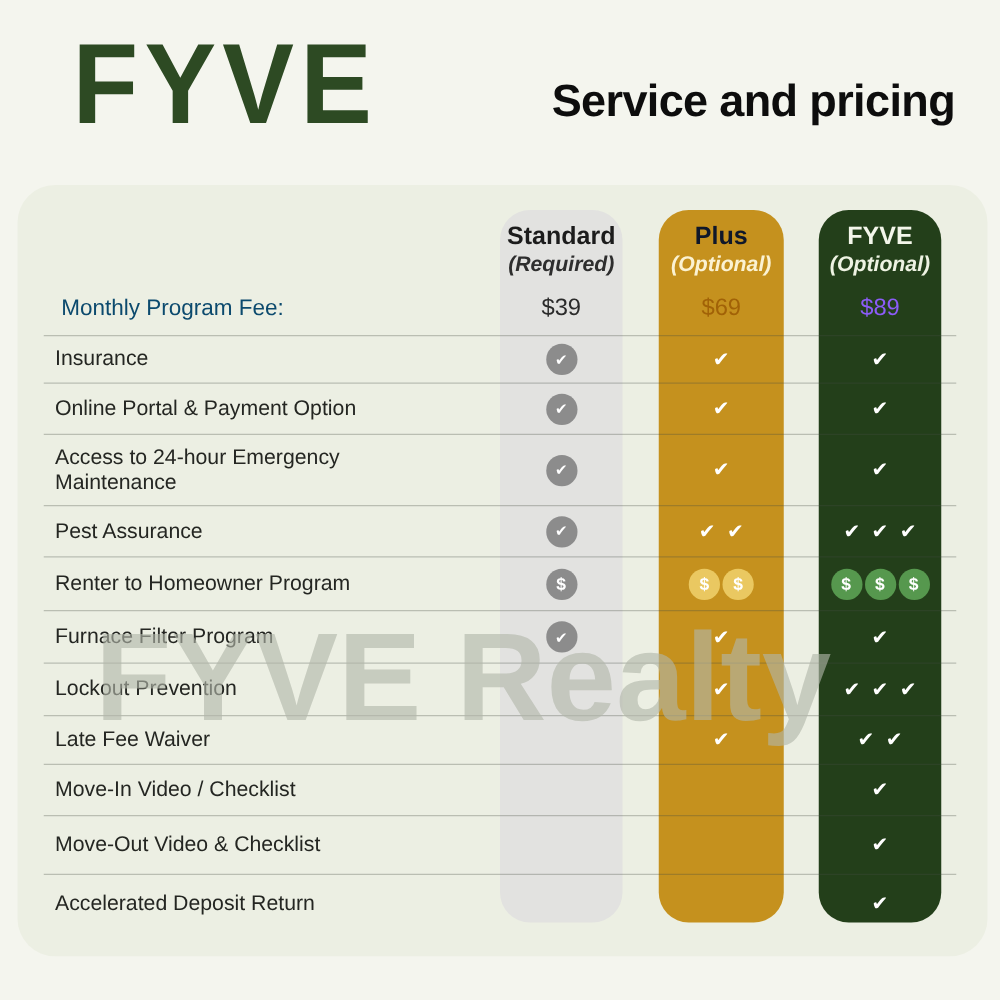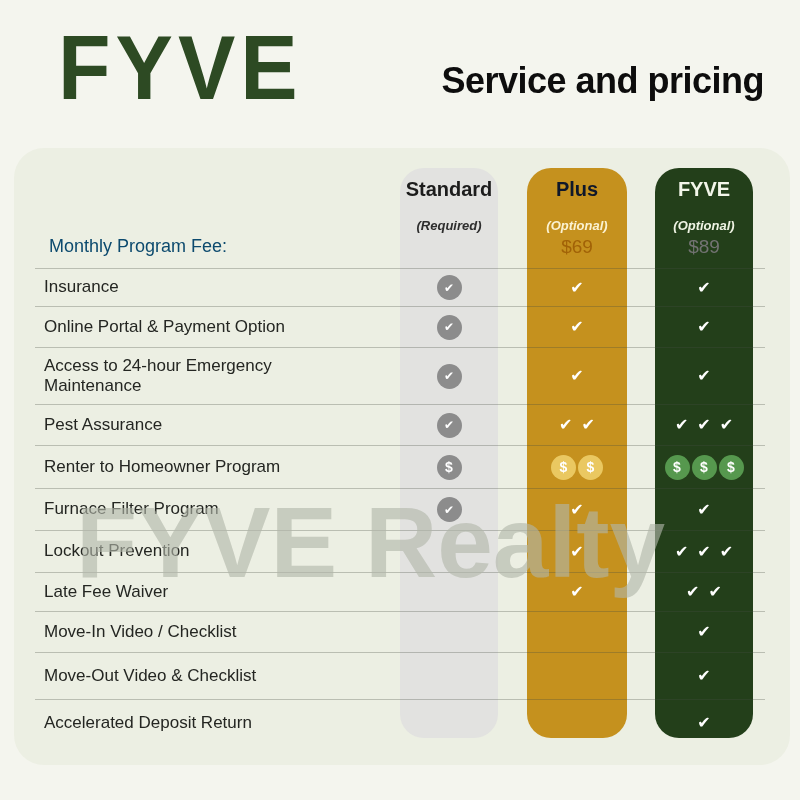--- a/index.html
+++ b/index.html
@@ -20,27 +20,27 @@
     line-height:1.0;
   }
   .title{
     position:absolute;left:392px;top:60px;width:372px;z-index:2;
     font-size:36px;font-weight:700;color:#0d0d0d;text-align:right;
     letter-spacing:-0.5px;
   }
   
   .pill{
     position:absolute;top:168px;height:570px;border-radius:24px;z-index:2;
-    display:flex;flex-direction:column;align-items:center;gap:16px;
+    display:flex;flex-direction:column;align-items:center;
   }
   .pill.p0{left:400px;width:98px;}
   .pill.p1{left:527px;width:100px;}
   .pill.p2{left:655px;width:98px;}
   .pill-name{margin-top:10px;font-size:20px;font-weight:700;line-height:1.1;}
-  .pill-qualifier{font-size:13px;font-weight:700;font-style:italic;margin-top:2px;}
+  .pill-qualifier{font-size:17px;font-weight:700;font-style:italic;margin-top:2px;}
   
   .rows{position:absolute;left:35px;top:225px;width:730px;z-index:3;}
   .t-row{position:relative;display:flex;align-items:center;}
   .t-row.bordered{border-top:1px solid rgba(70,75,65,0.30);}
   .row-label{
     padding-left:9px;font-size:17px;color:#242622;max-width:300px;line-height:1.18;
   }
   .fee-label{font-size:18px;padding-left:14px;color:#0c4a6e;}
   .cell{
     position:absolute;top:0;height:100%;width:140px;
@@ -86,25 +86,28 @@
   <div class="pill-qualifier" style="color: rgb(251, 242, 210);">(Optional)</div>
 </div>
 <div class="pill p2" style="background: rgb(35, 63, 26);">
   <div class="pill-name" style="color: rgb(243, 246, 234);">FYVE</div>
   <div class="pill-qualifier" style="color: rgb(238, 243, 227);">(Optional)</div>
 </div>
 
 <div class="rows">
   <div class="t-row fee-row" style="height:43px;">
     <div class="row-label fee-label">Monthly Program Fee:</div>
+    <div class="cell c0">
+        <span class="price" style="color: rgb(43, 43, 43);">$39</span>
+      </div>
     <div class="cell c1">
         <span class="price" style="color: #a16207;">$69</span>
       </div>
     <div class="cell c2">
-        <span class="price" style="color: #737373;">$89</span>
+        <span class="price" style="color: #8b5cf6;">$89</span>
       </div>
   </div>
 
 <div class="t-row bordered" style="height: 37px;">
       <div class="row-label">Insurance</div>
       <div class="cell c0">
         <span class="circ" style="background: rgb(140, 140, 140);">
           <span class="in-chk">✔</span>
         </span>
       </div>

